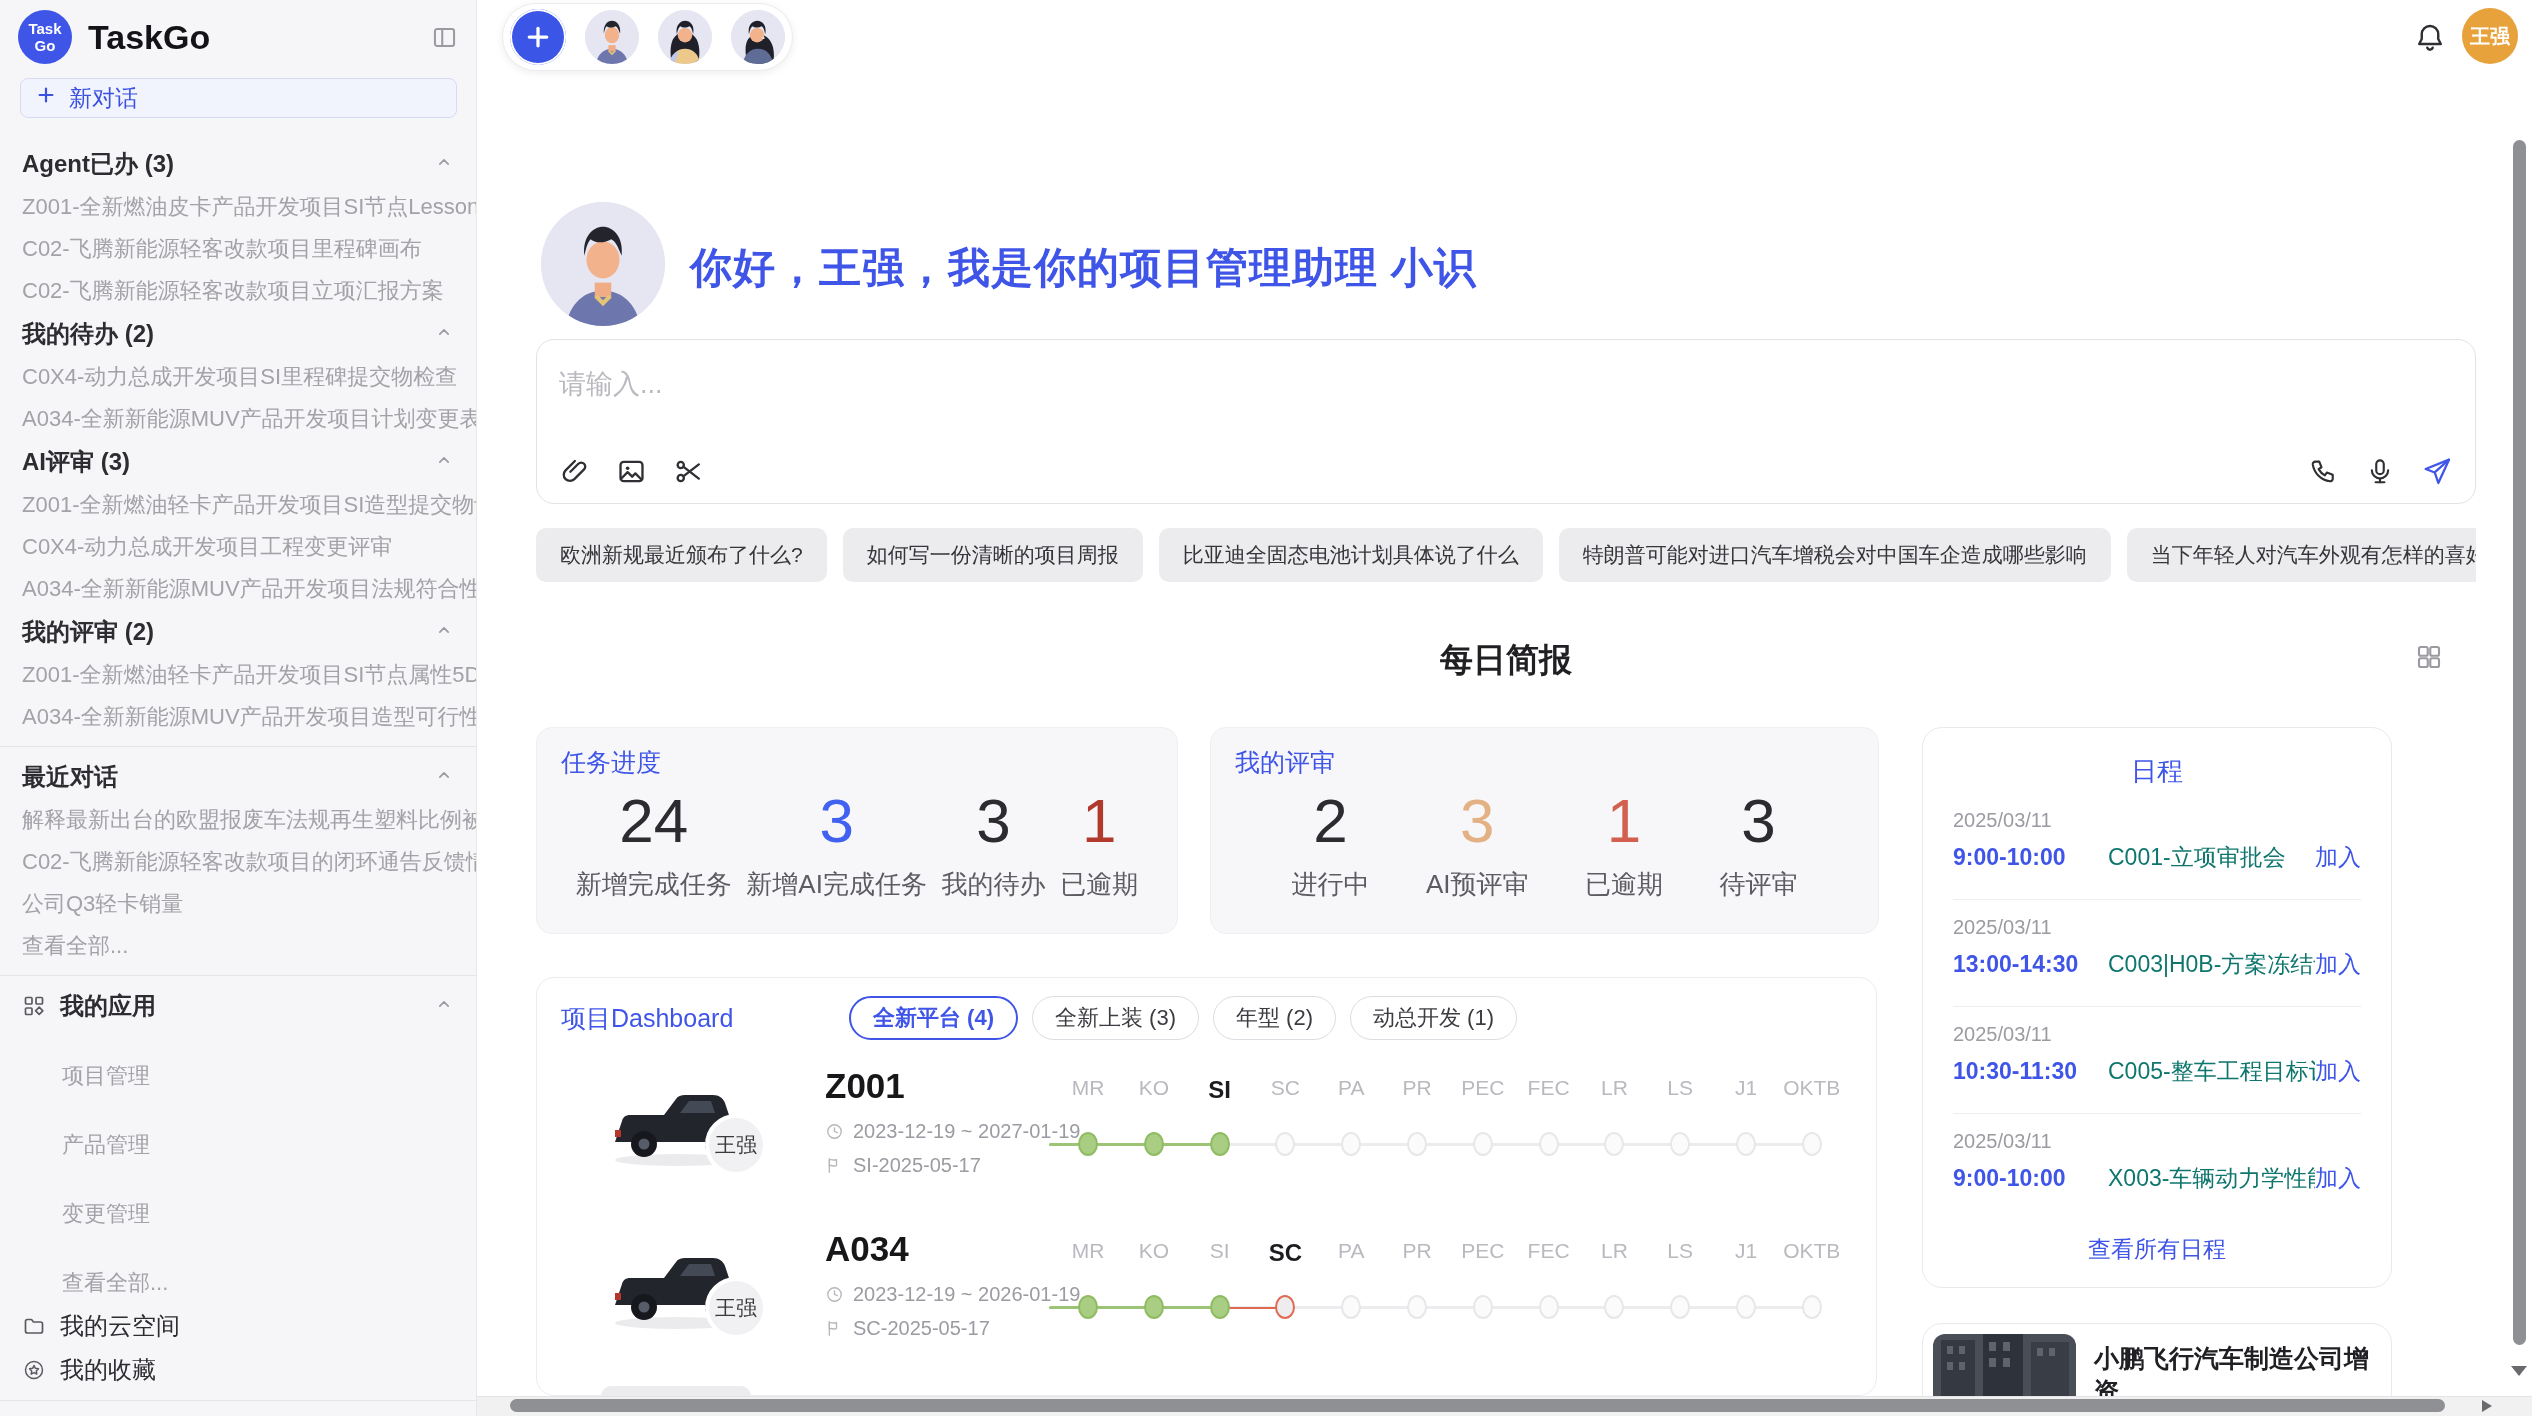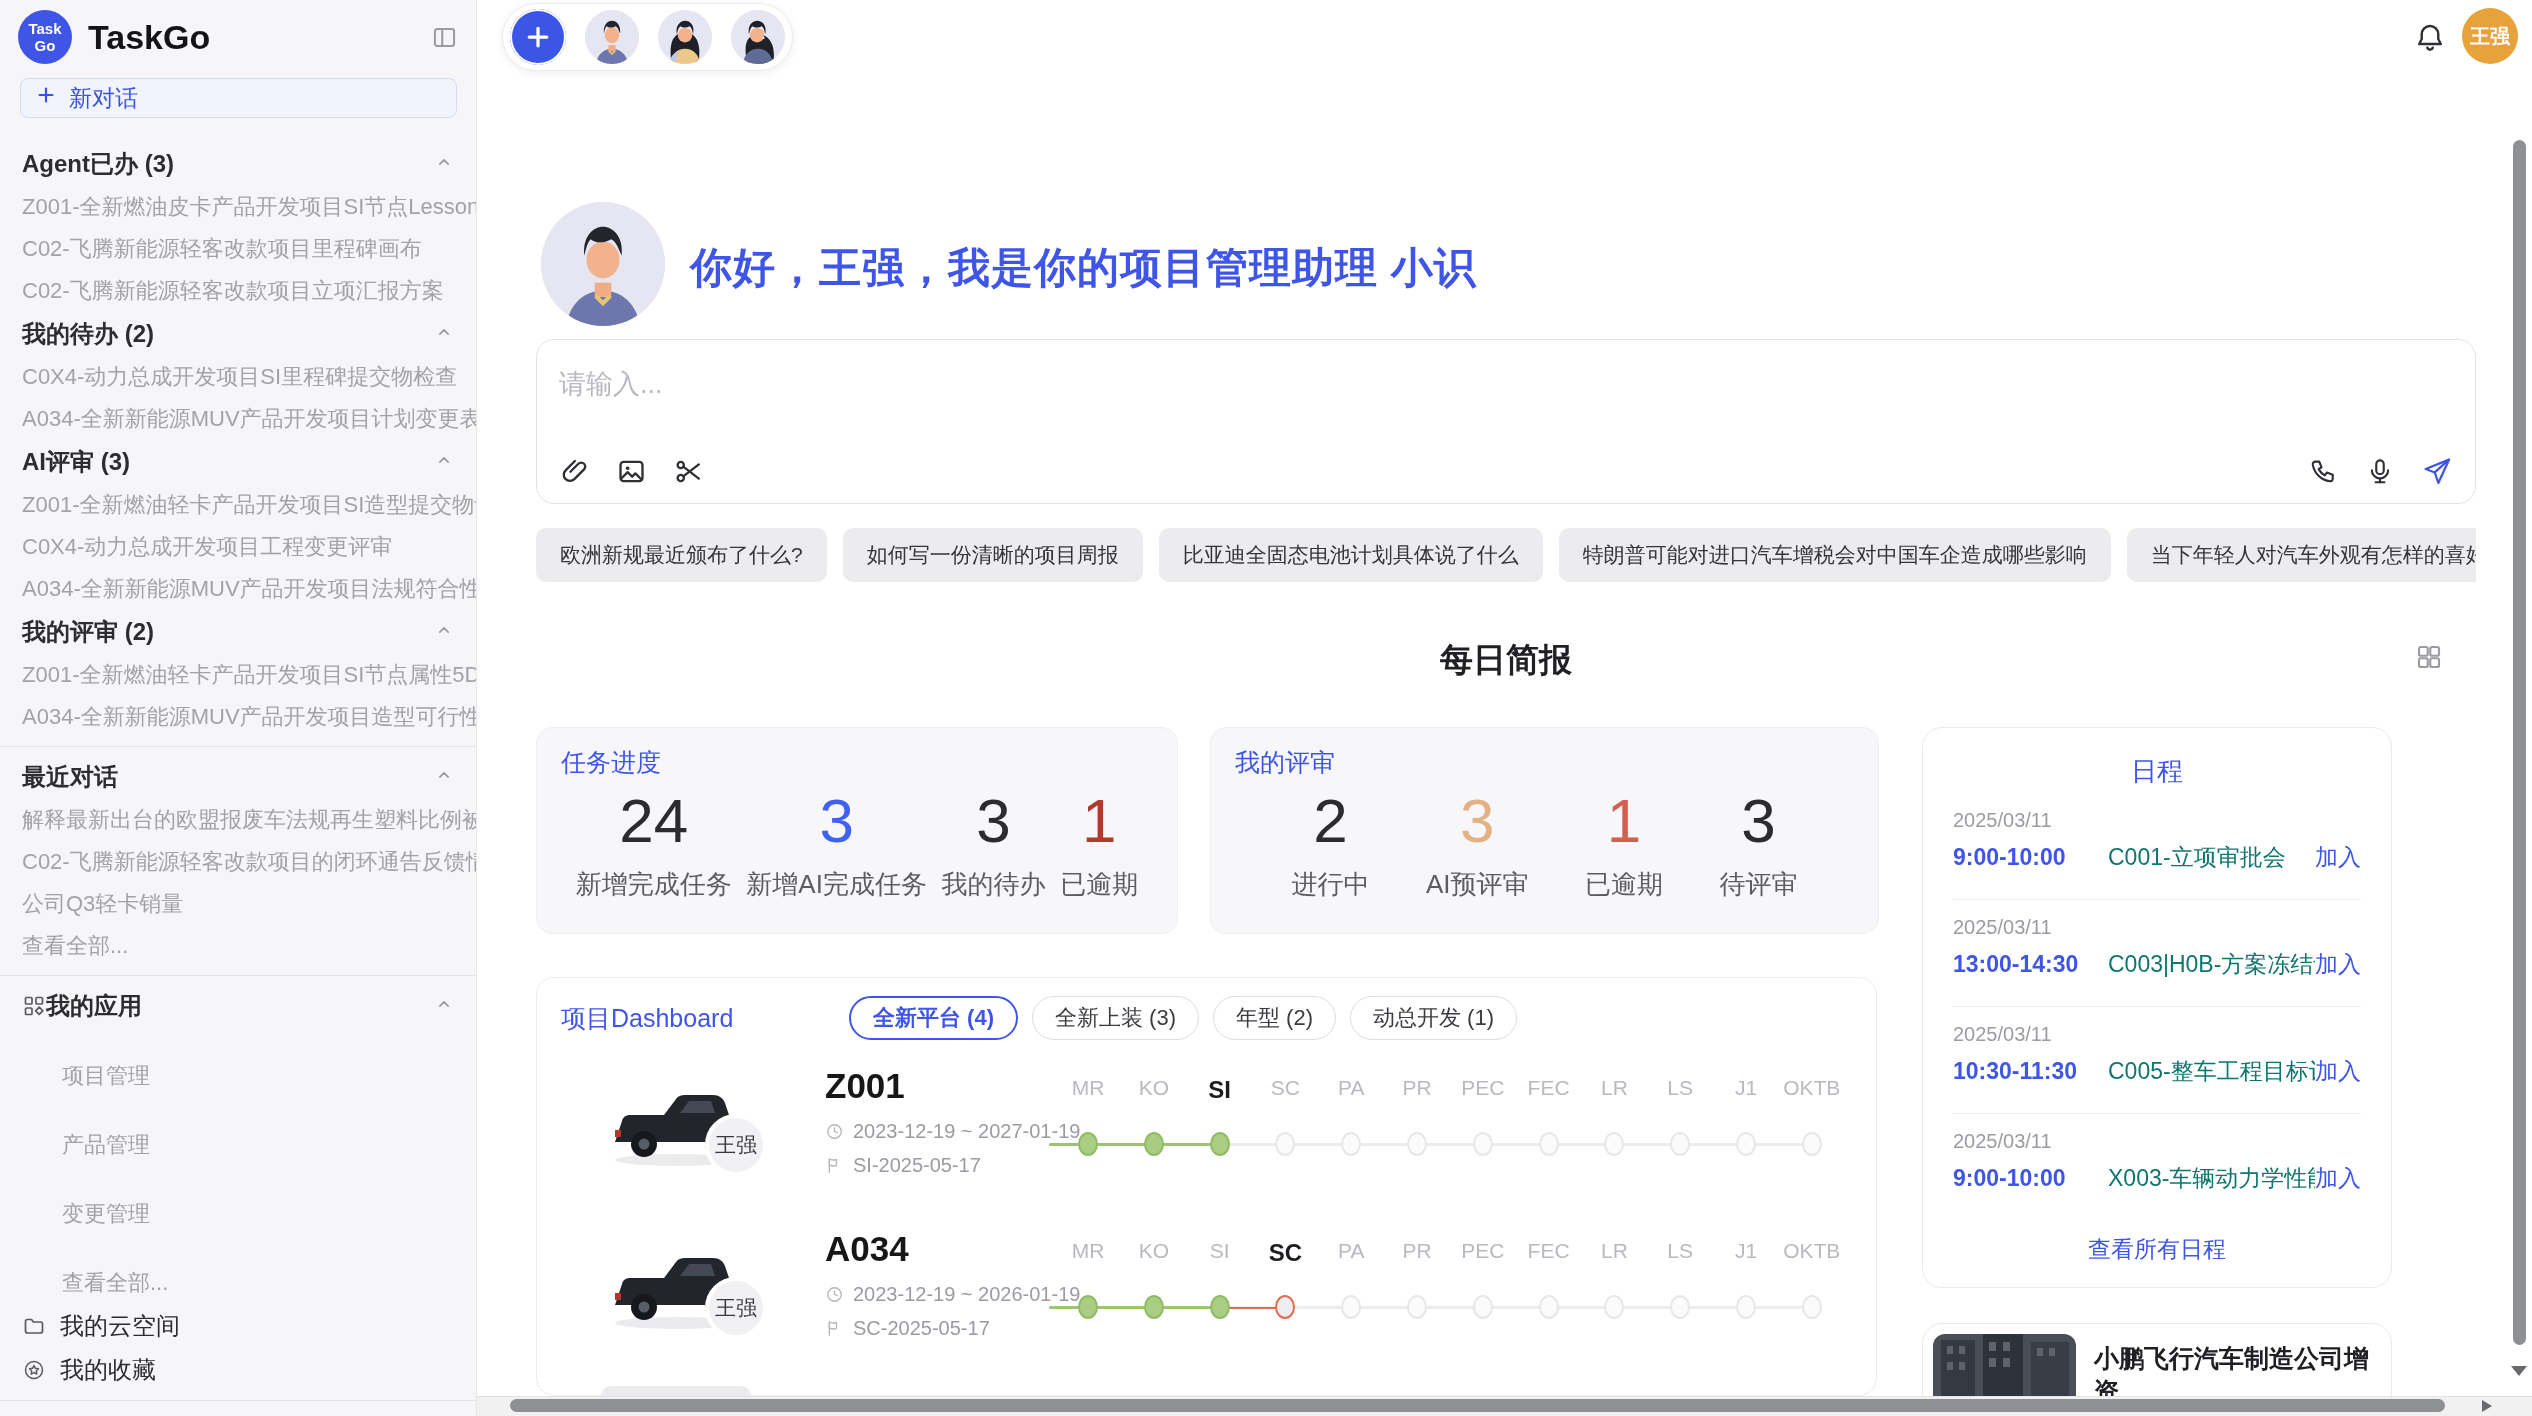--- a/index.html
+++ b/index.html
@@ -13,21 +13,21 @@
   .brand { font-size:34px; font-weight:700; color:#141418; margin-left:16px; flex:1; }
   .collapse { color:#9a9aa0; flex:none; cursor:pointer; display:flex; }
   .new-chat { margin:4px 20px 0; width:437px; height:40px; border-radius:8px; background:#f2f4fd; border:1px solid #d6daf3; color:#3b52e0; font-size:23px; display:flex; align-items:center; gap:12px; padding:0 14px; cursor:pointer; }
   .side-scroll { margin-top:24px; }
   .sec-h { display:flex; justify-content:space-between; align-items:center; padding:0 22px; height:44px; font-size:24px; color:#2c2c31; font-weight:600; cursor:pointer; }
   .sec-item { padding:0 22px; height:42px; line-height:42px; font-size:22px; color:#a2a2a8; white-space:nowrap; overflow:hidden; cursor:pointer; }
   .sec-item.sub { padding-left:62px;margin-top:27px; }
   .divider { height:1px; background:#e5e5e8; margin:8px 0; }
   .side-link { display:flex; align-items:center; gap:14px; padding:0 22px; height:44px; font-size:24px; color:#2c2c31; cursor:pointer; }
   .side-link .ic { color:#5a5a60; display:flex; }
-  .apps-h { display:flex; align-items:center; padding:0 22px; height:44px; font-size:24px; color:#2c2c31; font-weight:600; cursor:pointer; }
+  .apps-h { display:flex; align-items:center; gap:14px; padding:0 22px; height:44px; font-size:24px; color:#2c2c31; font-weight:600; cursor:pointer; }
   .apps-h .lbl { flex:1; }
   .apps-h .ic { color:#5a5a60; display:flex; }
 
   
   .avatars-pill { position:absolute; left:502px; top:3px; height:68px; border-radius:34px; background:#fff; border:1px solid #ececf0; box-shadow:0 2px 8px rgba(0,0,0,.07); display:flex; align-items:center; padding:0 7px; gap:19px; }
   .plus-circle { width:56px; height:56px; border-radius:50%; background:#3b55e6; display:flex; align-items:center; justify-content:center; cursor:pointer; box-shadow:0 0 0 2px #fff inset; }
   .avatar { width:54px; height:54px; border-radius:50%; overflow:hidden; background:#e6e6f3; cursor:pointer; flex:none; }
   .avatar svg { display:block; width:100%; height:100%; }
   .bell { position:absolute; left:2412px; top:20px; width:36px; height:36px; color:#2f2f34; cursor:pointer; }
   .user-avatar { position:absolute; left:2462px; top:8px; width:56px; height:56px; border-radius:50%; background:#e8a23c; color:#fff; font-size:20px; font-weight:600; display:flex; align-items:center; justify-content:center; cursor:pointer; }

